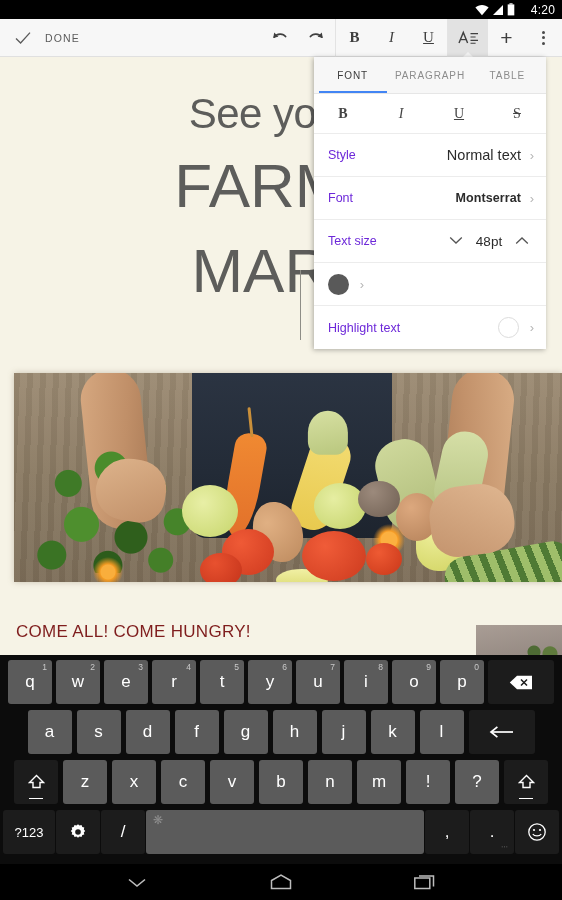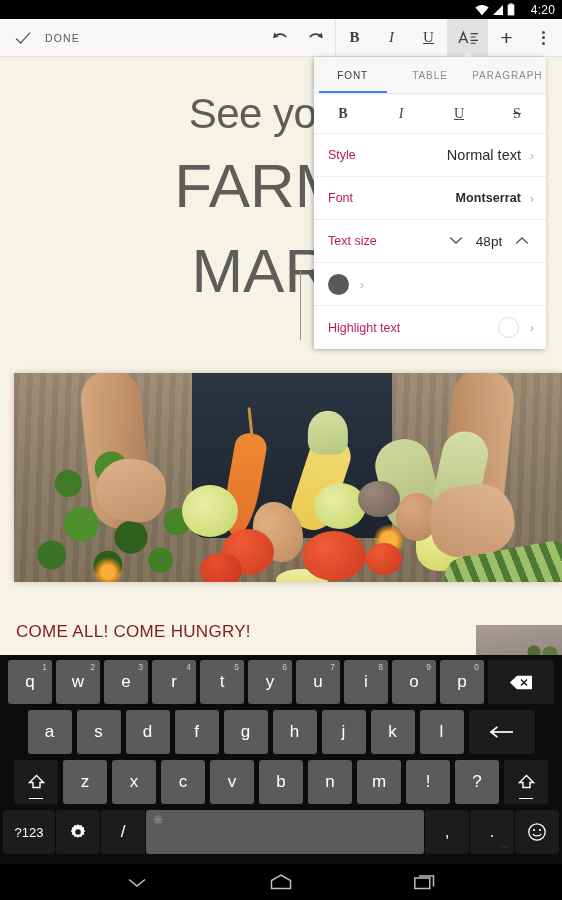--- a/index.html
+++ b/index.html
@@ -127,21 +127,21 @@
   .p-tab-underline{position:absolute;left:5px;bottom:0;width:68px;height:2.5px;background:#4285f4;}
   .p-style-row{display:flex;height:39px;border-bottom:1px solid #ececec;background:#fff;}
   .p-style-btn{flex:1;display:flex;align-items:center;justify-content:center;color:#444;}
   .sg-b{font-family:"Liberation Serif",serif;font-weight:bold;font-size:14px;}
   .sg-i{font-family:"Liberation Serif",serif;font-style:italic;font-size:14px;}
   .sg-u{font-family:"Liberation Serif",serif;font-size:14px;text-decoration:underline;}
   .sg-s{font-family:"Liberation Serif",serif;font-size:14px;text-decoration:line-through;}
   .p-row{display:flex;align-items:center;height:43px;border-bottom:1px solid #ececec;
     padding:0 9px 0 14px;box-sizing:border-box;background:#fff;}
   .p-row:last-child{border-bottom:none;}
-  .p-label{font-size:12.5px;color:#be185d;flex:1;}
+  .p-label{font-size:12.5px;color:#6d28d9;flex:1;}
   .p-value{font-size:14.5px;color:#2b2b2b;margin-right:6px;}
   .p-value.small{font-size:12.5px;font-weight:bold;letter-spacing:.1px;}
   .chev{color:#b6b6b6;font-size:13px;line-height:1;width:10px;text-align:center;}
   .step{color:#555;font-size:12px;padding:0 8px;}
   .sz-val{font-size:13.5px;color:#2b2b2b;min-width:36px;text-align:center;}
   .swatch{width:21px;height:21px;border-radius:50%;margin-right:8px;}
   .sw-dark{background:#595959;}
   .sw-light{background:#fff;border:1px solid #dcdcdc;box-sizing:border-box;}
 
   
@@ -279,22 +279,22 @@
       <div class="ph-handR"></div>
     </div>
 
     <div class="redline">COME ALL! COME HUNGRY!</div>
     <div class="thumb2"></div>
   </div>
 
   <div class="panel">
     <div class="p-tabs">
       <div class="p-tab active">FONT</div>
+      <div class="p-tab">PARAGRAPH</div>
       <div class="p-tab">TABLE</div>
-      <div class="p-tab">PARAGRAPH</div>
       <div class="p-tab-underline"></div>
     </div>
 
     <div class="p-style-row">
       <div class="p-style-btn">
         <span class="sg-b">B</span>
       </div>
       <div class="p-style-btn">
         <span class="sg-i">I</span>
       </div>

